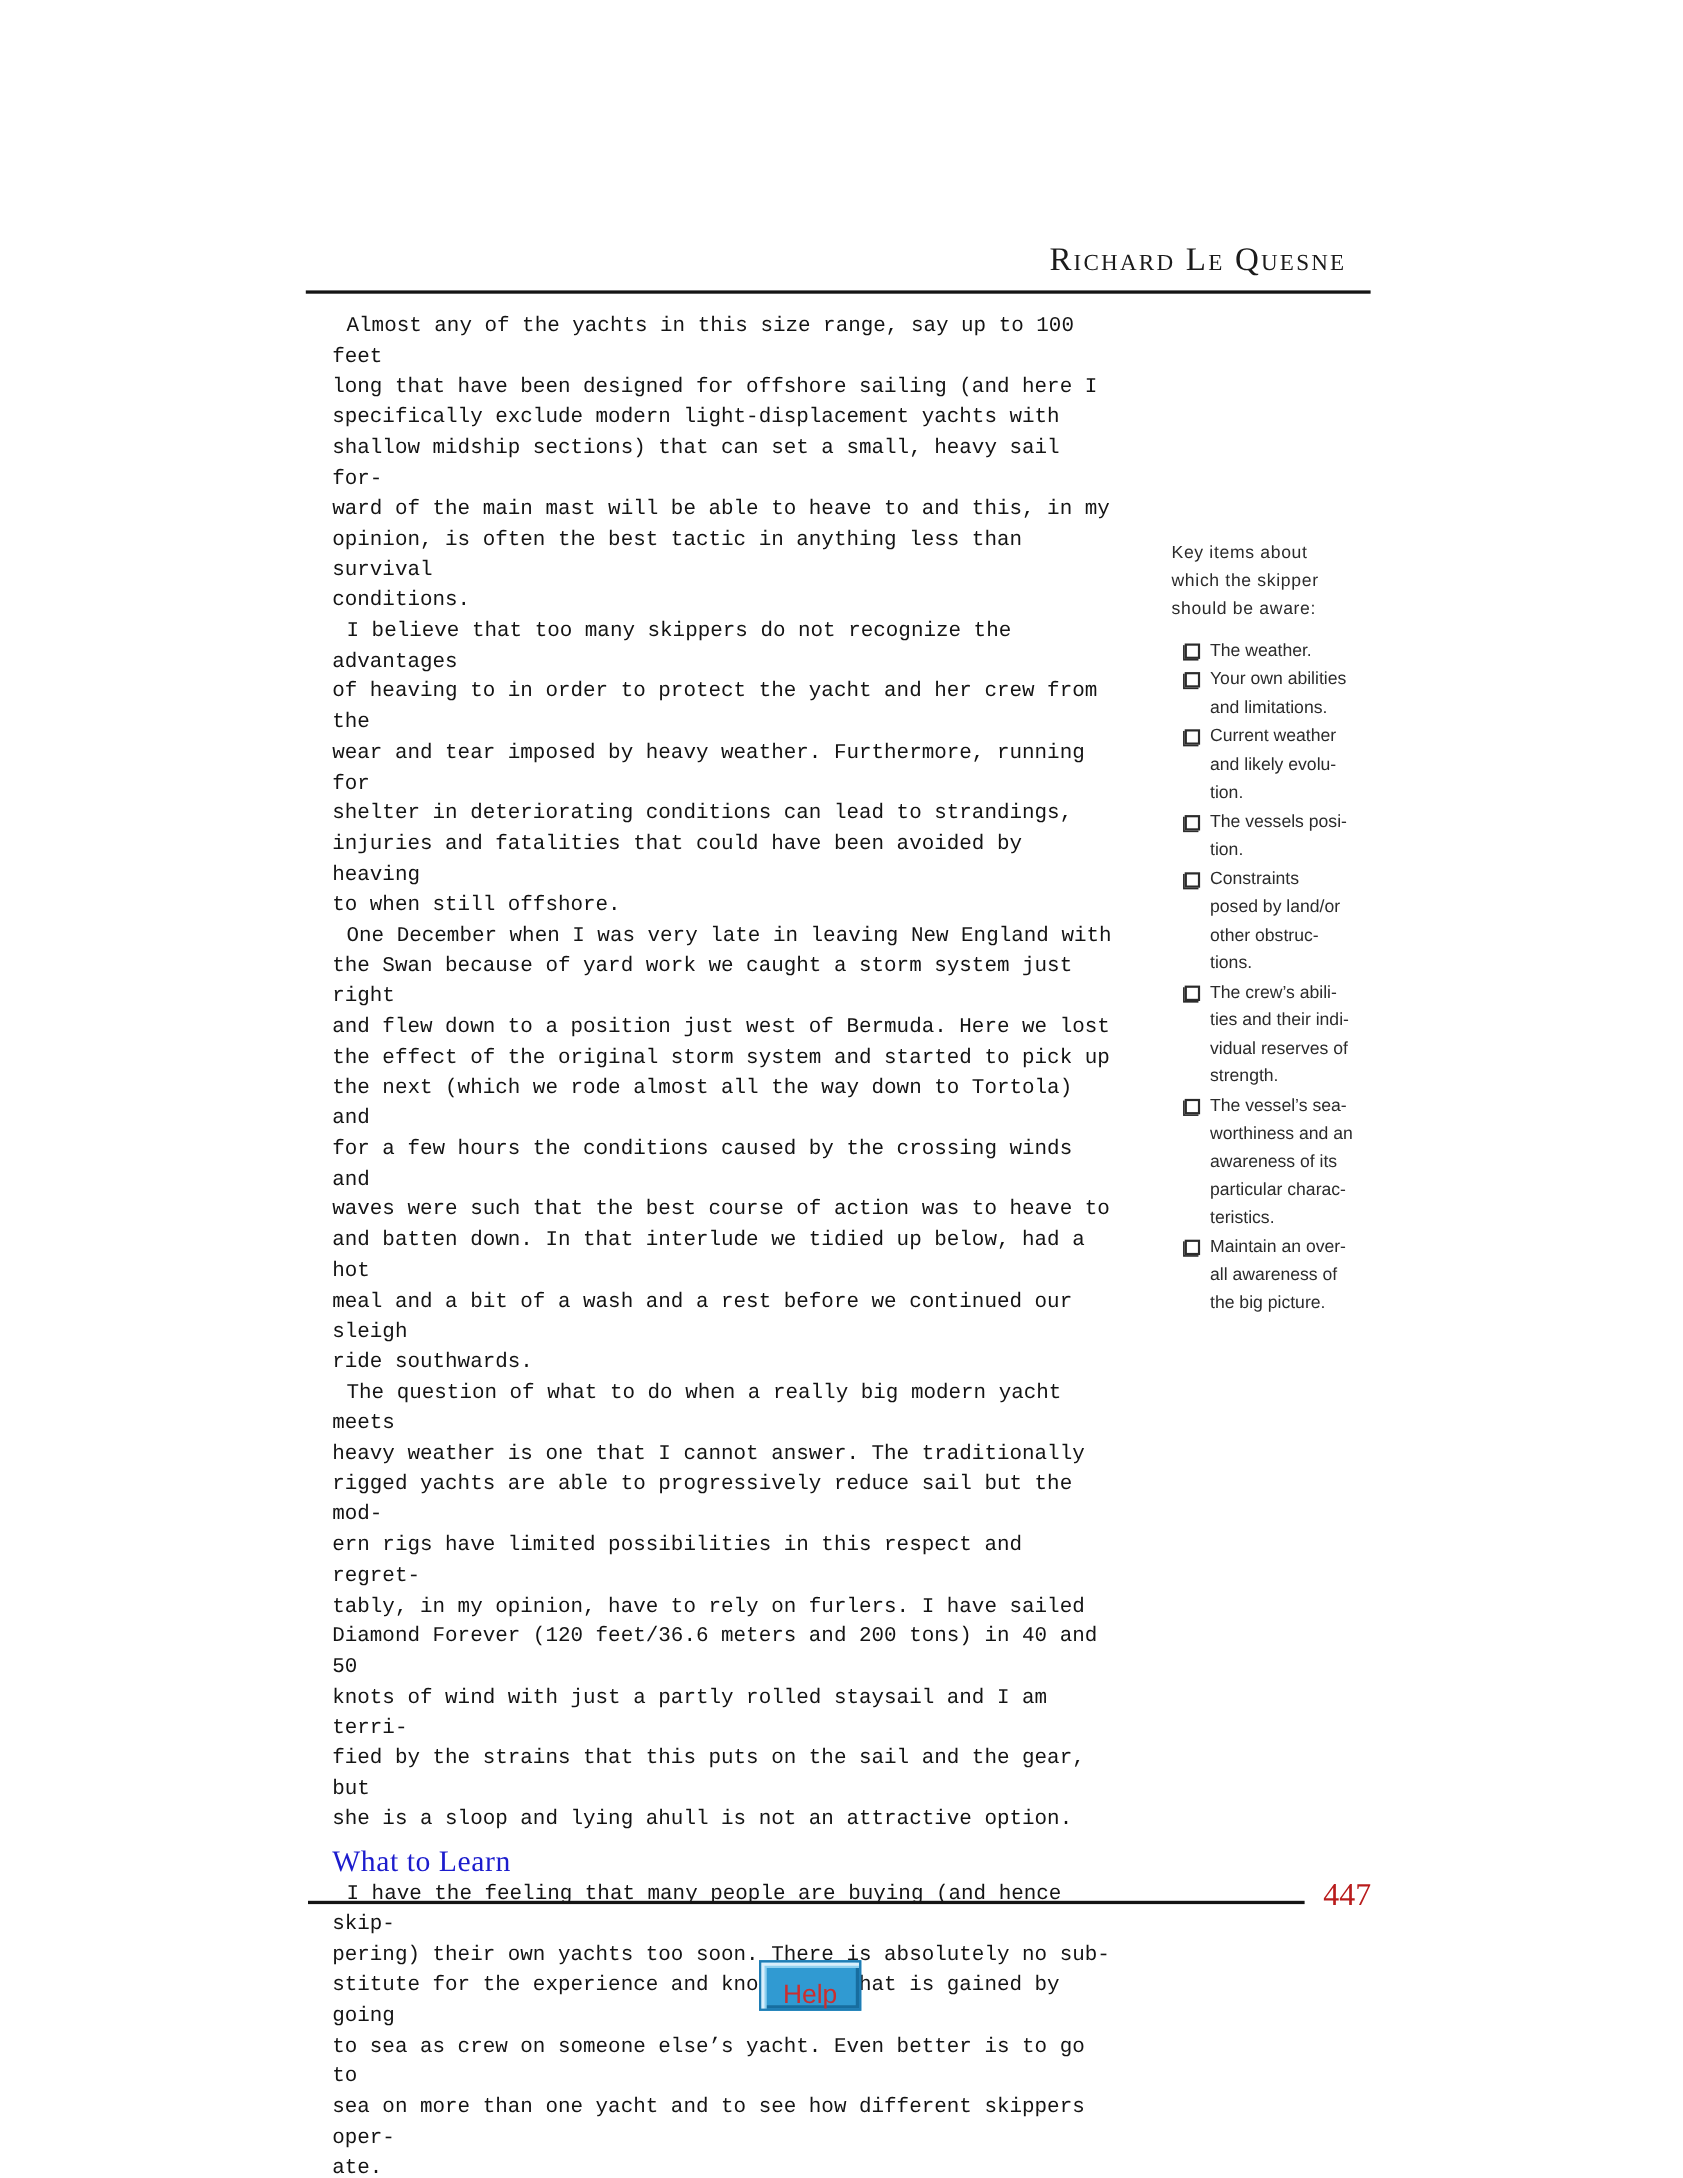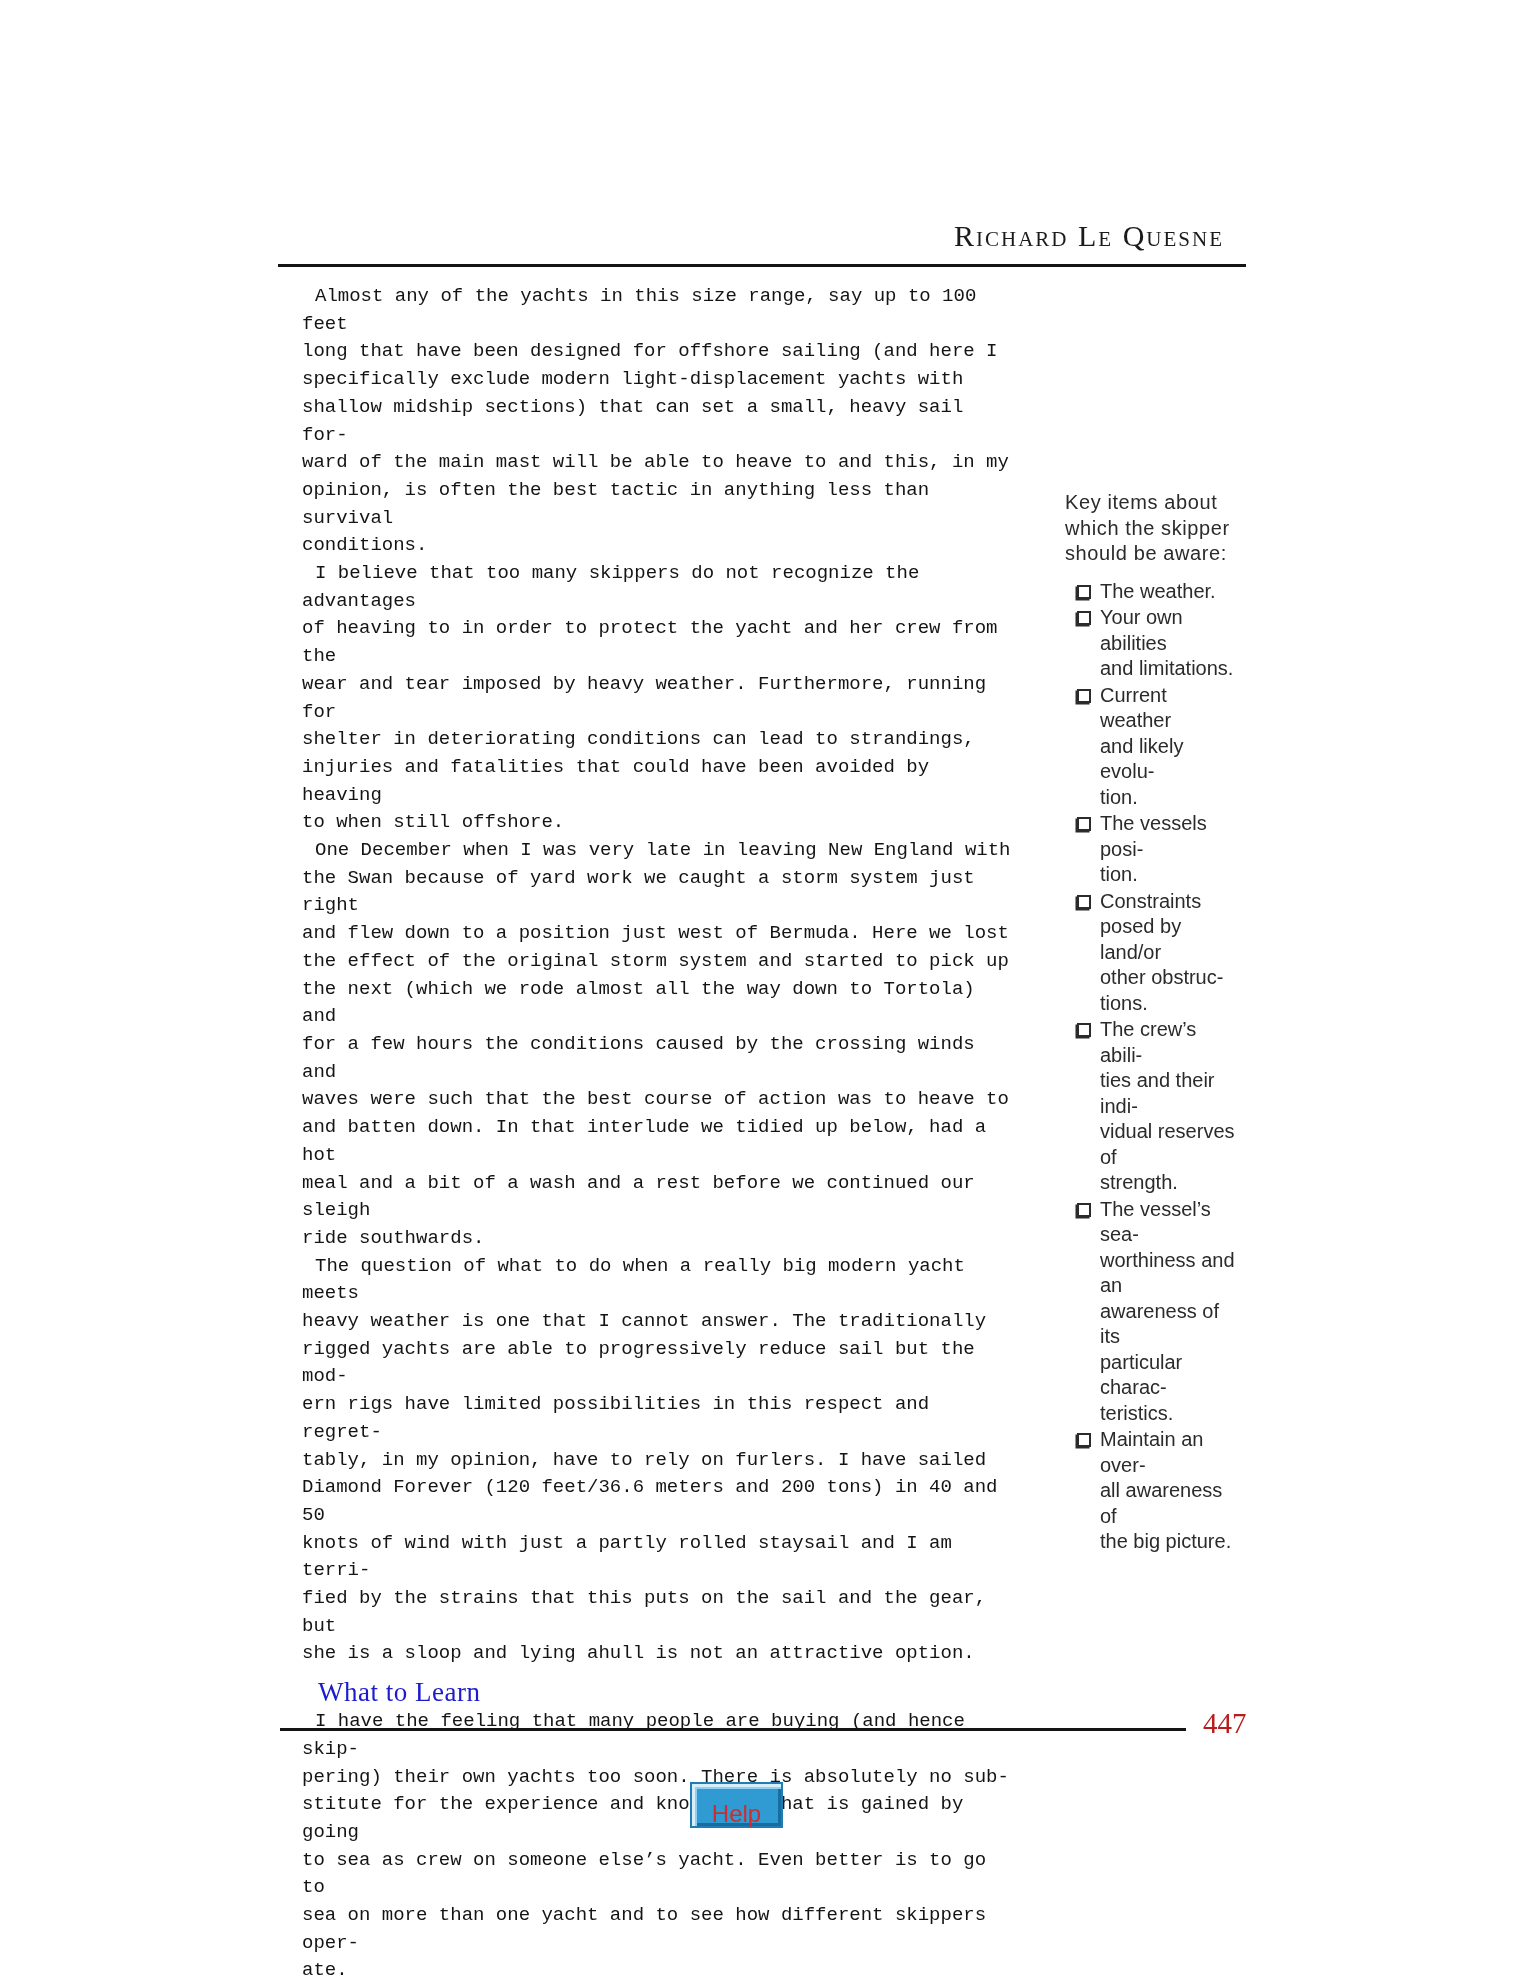--- a/index.html
+++ b/index.html
@@ -42,37 +42,37 @@
     font-size: 19px;
     line-height: 27.7px;
     color: #141414;
   }
   .para {
     margin: 0;
     white-space: pre-line;
     text-indent: 13px;
   }
   .section-heading {
-    margin: 8px 0 0 16px;
+    margin: 8px 0 0 0;
     font-family: "Liberation Serif", serif;
     font-weight: normal;
     font-size: 27px;
     line-height: 32px;
     letter-spacing: 0.5px;
     color: #1c1ccd;
   }
 
   
   .sidebar {
     position: absolute;
     left: 1065px;
     top: 490px;
     width: 190px;
     font-family: "Liberation Sans", sans-serif;
-    font-size: 20px;
+    font-size: 16px;
     line-height: 25.5px;
     color: #2b2b2b;
   }
   .sb-heading {
     white-space: pre-line;
     letter-spacing: 0.6px;
     margin-bottom: 7px;
   }
   .sb-list { list-style: none; margin: 12px; padding: 0; }
   .sb-item { position: relative; padding-left: 23px; margin: 0 0 1px 0; }

